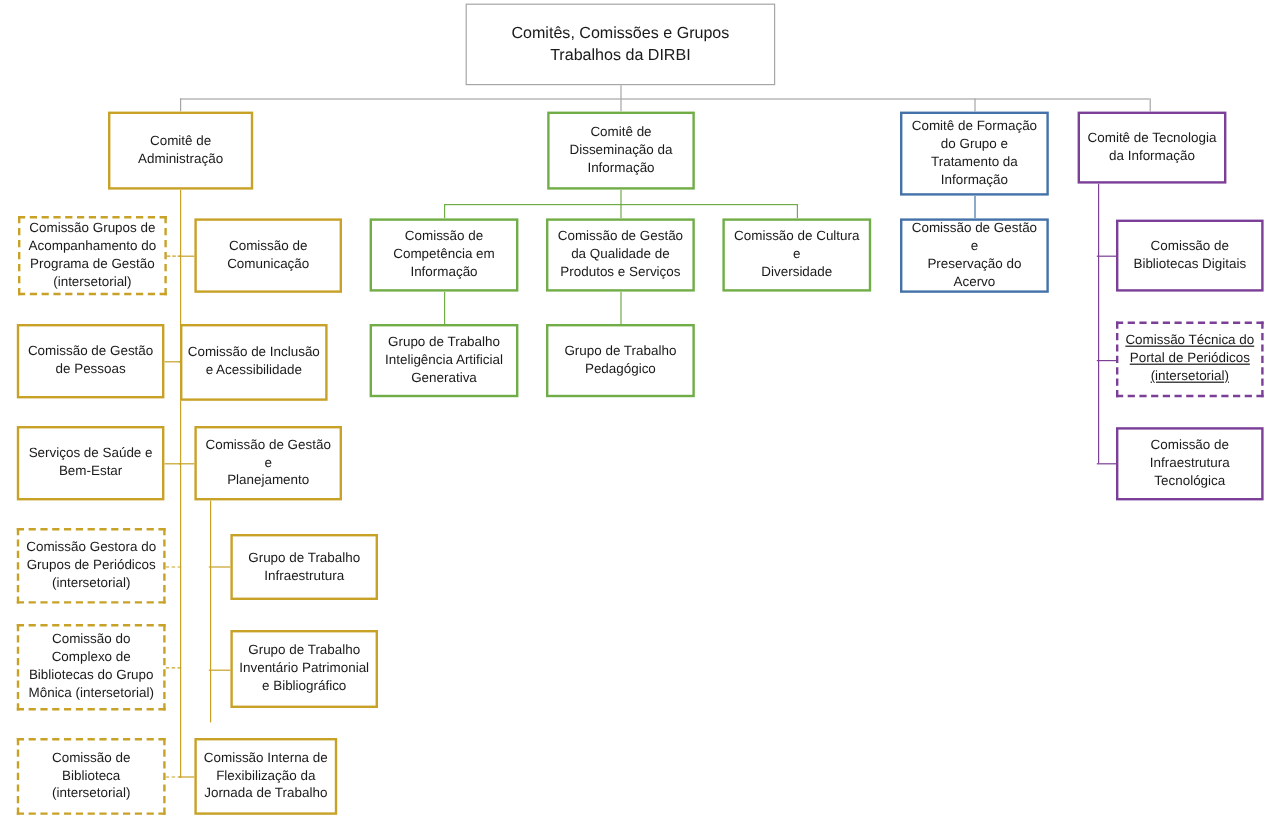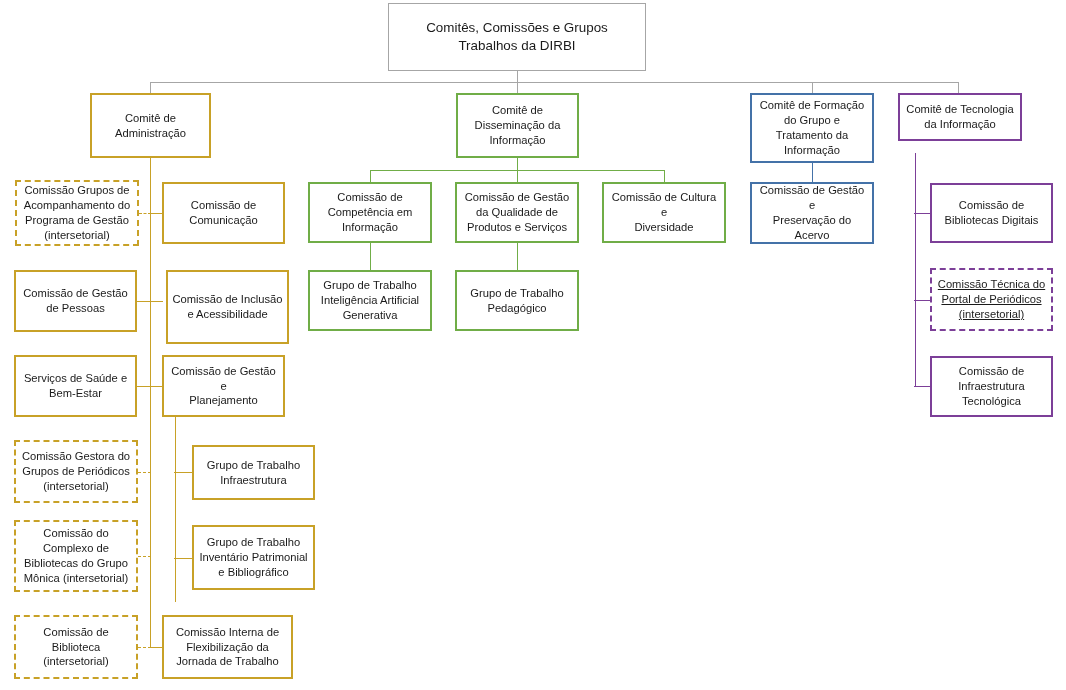--- a/index.html
+++ b/index.html
@@ -82,21 +82,21 @@
 (intersetorial)</div>
   <div class="ln h dash-gold" style="left:139px;top:213px;width:12px;"></div>
   <div class="ln h c-gold" style="left:149px;top:213px;width:14px;"></div>
   <div class="node gold" style="left:162px;top:182px;width:123px;height:62px;">Comissão de
 Comunicação</div>
 
   <div class="node gold" style="left:14px;top:270px;width:123px;height:62px;">Comissão de Gestão
 de Pessoas</div>
   <div class="ln h c-gold" style="left:137px;top:301px;width:14px;"></div>
   <div class="ln h c-gold" style="left:149px;top:301px;width:14px;"></div>
-  <div class="node gold" style="left:166px;top:270px;width:123px;height:74px;">Comissão de Inclusão
+  <div class="node gold" style="left:150px;top:270px;width:123px;height:64px;">Comissão de Inclusão
 e Acessibilidade</div>
 
   <div class="node gold" style="left:14px;top:355px;width:123px;height:62px;">Serviços de Saúde e
 Bem-Estar</div>
   <div class="ln h c-gold" style="left:137px;top:386px;width:14px;"></div>
   <div class="ln h c-gold" style="left:149px;top:386px;width:14px;"></div>
   <div class="node gold" style="left:162px;top:355px;width:123px;height:62px;">Comissão de Gestão e
 Planejamento</div>
 
   <div class="ln v c-gold" style="left:175px;top:417px;height:185px;"></div>
@@ -117,21 +117,21 @@
 Complexo de
 Bibliotecas do Grupo
 Mônica (intersetorial)</div>
   <div class="ln h dash-gold" style="left:138px;top:556px;width:13px;"></div>
 
   <div class="node gold dashed" style="left:14px;top:615px;width:124px;height:64px;">Comissão de
 Biblioteca
 (intersetorial)</div>
   <div class="ln h dash-gold" style="left:138px;top:647px;width:13px;"></div>
   <div class="ln h c-gold" style="left:149px;top:647px;width:14px;"></div>
-  <div class="node gold" style="left:162px;top:615px;width:131px;height:64px;">Comissão Interna de
+  <div class="node gold" style="left:162px;top:615px;width:119px;height:64px;">Comissão Interna de
 Flexibilização da
 Jornada de Trabalho</div>
 
   <div class="node green" style="left:456px;top:93px;width:123px;height:65px;">Comitê de
 Disseminação  da
 Informação</div>
 
   <div class="ln v c-green" style="left:517px;top:158px;height:13px;"></div>
   <div class="ln h c-green" style="left:370px;top:170px;width:295px;"></div>
   <div class="ln v c-green" style="left:370px;top:170px;height:12px;"></div>
@@ -158,21 +158,21 @@
 
   <div class="node blue" style="left:750px;top:93px;width:124px;height:70px;">Comitê de Formação
 do Grupo e
 Tratamento da
 Informação</div>
   <div class="ln v c-blue" style="left:812px;top:163px;height:19px;"></div>
   <div class="node blue" style="left:750px;top:182px;width:124px;height:62px;">Comissão de Gestão e
 Preservação do
 Acervo</div>
 
-  <div class="node purple" style="left:898px;top:93px;width:124px;height:48px;">Comitê de Tecnologia
+  <div class="node purple" style="left:898px;top:93px;width:124px;height:60px;">Comitê de Tecnologia
 da Informação</div>
 
   <div class="ln v c-purple" style="left:915px;top:153px;height:233px;"></div>
 
   <div class="ln h c-purple" style="left:914px;top:213px;width:18px;"></div>
   <div class="node purple" style="left:930px;top:183px;width:123px;height:60px;">Comissão de
 Bibliotecas Digitais</div>
 
   <div class="ln h c-purple" style="left:914px;top:300px;width:18px;"></div>
   <div class="node purple dashed" style="left:930px;top:268px;width:123px;height:63px;text-decoration:underline;">Comissão Técnica do

